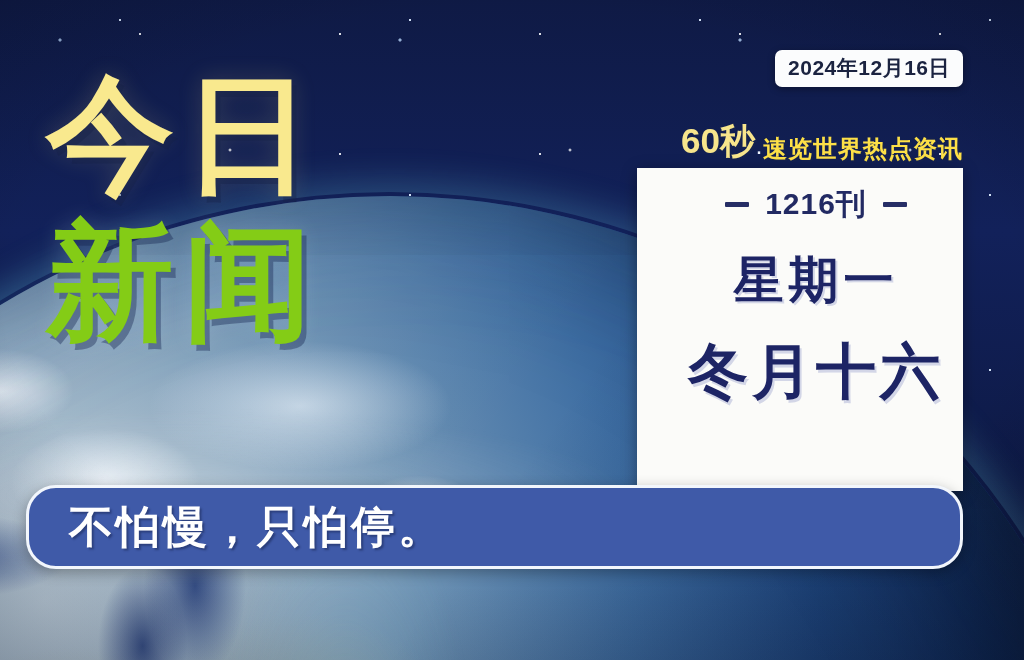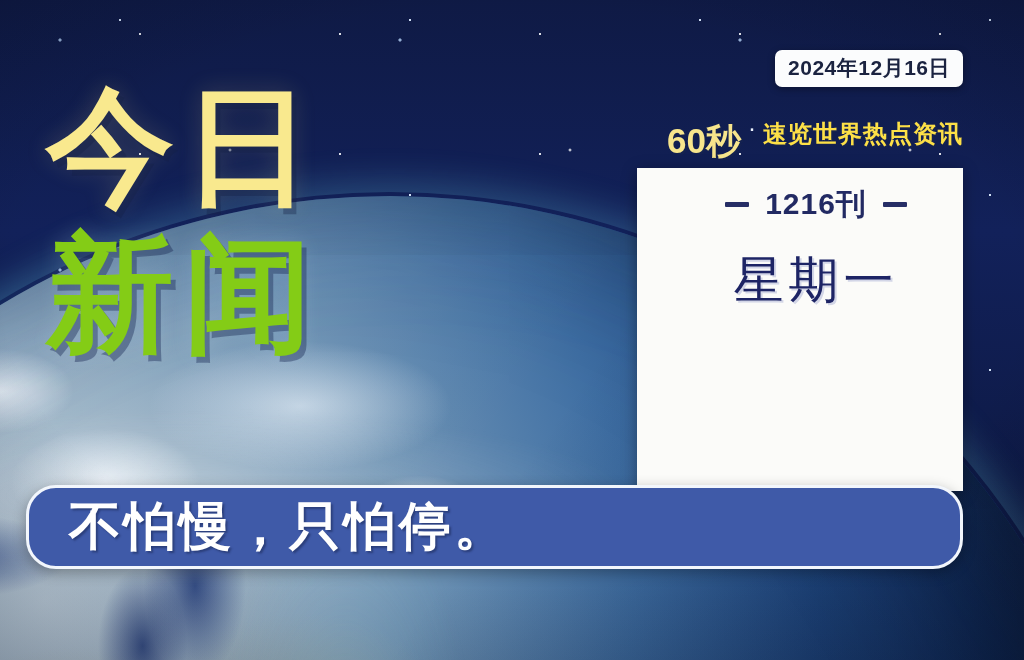--- a/index.html
+++ b/index.html
@@ -127,21 +127,21 @@
   
   .vignette {
     position:absolute; inset:0;
     background:radial-gradient(ellipse 90% 80% at 50% 45%, rgba(0,0,0,0) 55%, rgba(4,8,24,.35) 100%);
     pointer-events:none;
   }
 
   
   .headline {
     position:absolute;
-    left:46px; top:84px;
+    left:46px; top:72px;
     z-index:6;
   }
   .hl-line {
     font-weight:bold;
     letter-spacing:10px;
     line-height:.98;
     white-space:nowrap;
   }
   .hl-1 {
     font-size:128px;
@@ -170,22 +170,21 @@
     box-shadow:0 2px 7px rgba(0,0,0,.35);
     white-space:nowrap;
   }
 
   
   .tagline {
     position:absolute;
     right:61px; top:118px;
     z-index:7;
     display:flex;
-    align-items:flex-start;
-    gap:7px;
+    align-items:flex-end;
     white-space:nowrap;
   }
   .tag-60 {
     font-size:35px;
     font-weight:bold;
     color:#f7e58c;
     text-shadow:2px 2px 0 rgba(24,36,78,.55);
     letter-spacing:0;
   }
   .tag-dot {
@@ -228,21 +227,21 @@
   }
   .dash {
     display:inline-block;
     width:24px; height:5px;
     background:#262e66;
     border-radius:1px;
   }
   .card-weekday {
     margin-top:22px;
     font-size:50px;
-    font-weight:normal;
+    font-weight:bold;
     color:#1d2465;
     letter-spacing:5px;
     text-shadow:2px 2px 0 rgba(120,130,190,.30);
   }
   .card-lunar {
     margin-top:18px;
     font-size:60px;
     font-weight:bold;
     color:#1d2465;
     letter-spacing:4px;
@@ -258,21 +257,21 @@
     border:3px solid #f2f6fc;
     border-radius:30px;
     z-index:8;
     display:flex;
     align-items:center;
     box-shadow:0 4px 14px rgba(0,0,0,.3);
   }
   .quote-text {
     margin-left:40px;
     color:#ffffff;
-    font-size:52px;
+    font-size:44px;
     font-weight:bold;
     letter-spacing:3px;
     text-shadow:2px 2px 2px rgba(20,30,70,.45);
     white-space:nowrap;
   }
 </style>
 </head>
 <body>
 
 <div id="poster">
@@ -306,19 +305,20 @@
     <span class="tag-rest">速览世界热点资讯</span>
   </div>
 
   <div class="card">
     <div class="card-issue">
       <span class="dash"></span>
       <span>1216刊</span>
       <span class="dash"></span>
     </div>
     <div class="card-weekday">星期一</div>
+    <div class="card-lunar">冬月十六</div>
   </div>
 
   <div class="quote-pill">
     <span class="quote-text">不怕慢，只怕停。</span>
   </div>
 
 </div>
 
 </body></html>

